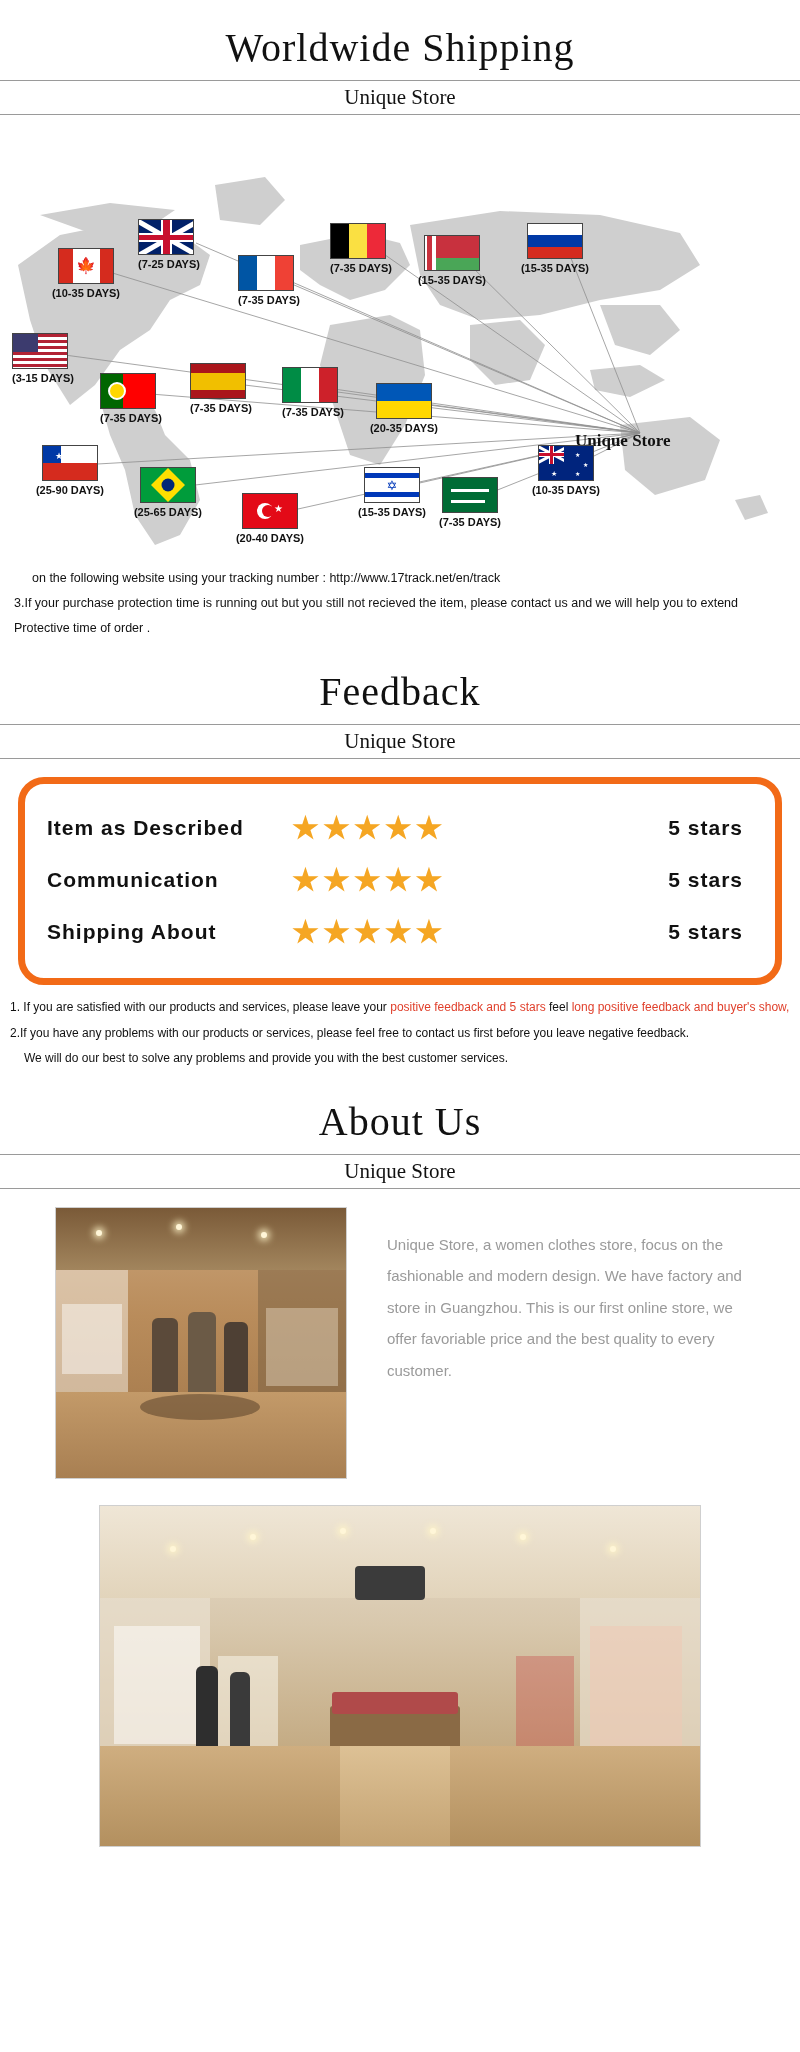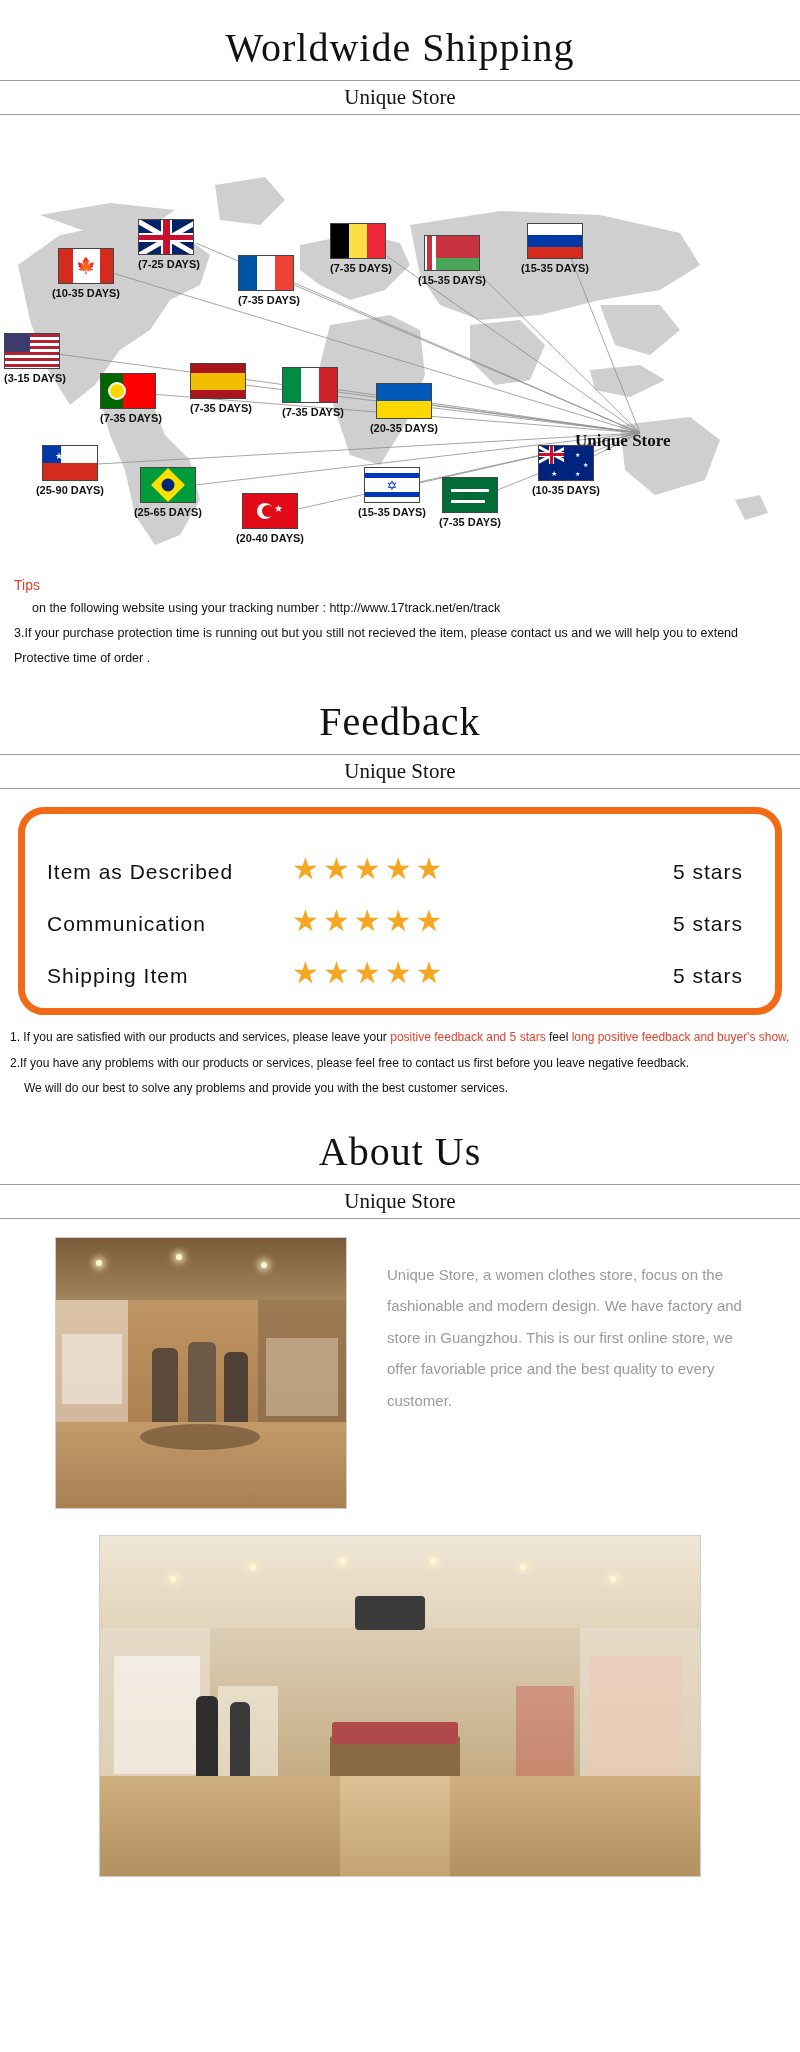--- a/index.html
+++ b/index.html
@@ -114,22 +114,23 @@
   
   .feedback-box {
     margin: 18px 18px 0 18px;
     border: 7px solid #f26a17;
     border-radius: 26px;
     padding: 18px 22px 20px 22px;
     box-sizing: border-box;
   }
   .fb-row {
     display: flex;
-    align-items: flex-end;
+    align-items: center;
     height: 52px;
+    font-weight: bold;
   }
   .fb-label {
     width: 245px;
     font-size: 21px;
     letter-spacing: 1px;
     color: #111;
   }
   .fb-stars {
     width: 200px;
     color: #f5a623;
@@ -316,21 +317,21 @@
 
     <div class="flag-item" style="left:238px;top:140px">
       <div class="flag">
         <div class="bar-v" style="left:0;width:33.33%;background:#0055A4"></div>
         <div class="bar-v" style="left:33.33%;width:33.33%;background:#fff"></div>
         <div class="bar-v" style="left:66.66%;width:33.34%;background:#EF4135"></div>
       </div>
       <div class="flag-days">(7-35 DAYS)</div>
     </div>
 
-    <div class="flag-item" style="left:4px;top:218px">
+    <div class="flag-item" style="left:12px;top:218px">
       <div class="flag">
         <div style="position:absolute;inset:0;background:repeating-linear-gradient(#B22234 0 3px,#fff 3px 6px)"></div>
         <div style="position:absolute;left:0;top:0;width:46%;height:54%;background:#3C3B6E"></div>
       </div>
       <div class="flag-days">(3-15 DAYS)</div>
     </div>
 
     <div class="flag-item" style="left:190px;top:248px">
       <div class="flag">
         <div class="bar-h" style="top:0;height:25%;background:#AA151B"></div>
@@ -428,21 +429,20 @@
         <div style="position:absolute;left:12px;top:24px;color:#fff;font-size:7px;line-height:1">★</div>
         <div style="position:absolute;left:36px;top:6px;color:#fff;font-size:6px;line-height:1">★</div>
         <div style="position:absolute;left:44px;top:16px;color:#fff;font-size:6px;line-height:1">★</div>
         <div style="position:absolute;left:36px;top:25px;color:#fff;font-size:6px;line-height:1">★</div>
       </div>
       <div class="flag-days wide">(10-35 DAYS)</div>
     </div>
   </div>
 
   <div class="tips">
-    <div class="tips-title">Tips</div>
     <p class="indent">on the following website using your tracking number : http://www.17track.net/en/track</p>
     <p>3.If your purchase protection time is running out but you still not recieved the item, please contact us and we will help you to extend</p>
     <p>Protective time of order .</p>
   </div>
 
   <div class="section-head">
     <div class="section-title">Feedback</div>
     <div class="rule"></div>
     <div class="sub-store">Unique Store</div>
     <div class="rule2"></div>
@@ -453,21 +453,21 @@
       <div class="fb-label">Item as Described</div>
       <div class="fb-stars">★★★★★</div>
       <div class="fb-score">5 stars</div>
     </div>
     <div class="fb-row">
       <div class="fb-label">Communication</div>
       <div class="fb-stars">★★★★★</div>
       <div class="fb-score">5 stars</div>
     </div>
     <div class="fb-row">
-      <div class="fb-label">Shipping Item</div>
+      <div class="fb-label">Shipping About</div>
       <div class="fb-stars">★★★★★</div>
       <div class="fb-score">5 stars</div>
     </div>
   </div>
 
   <div class="fb-notes">
     <p><span>1. If you are satisfied with our products and services, please leave your </span><span class="hl">positive feedback and 5 stars</span><span> feel </span><span class="hl">long positive feedback and buyer's show,</span></p>
     <p>2.If you have any problems with our products or services, please feel free to contact us first before you leave negative feedback.</p>
     <p class="indent">We will do our best to solve any problems and provide you with the best customer services.</p>
   </div>

